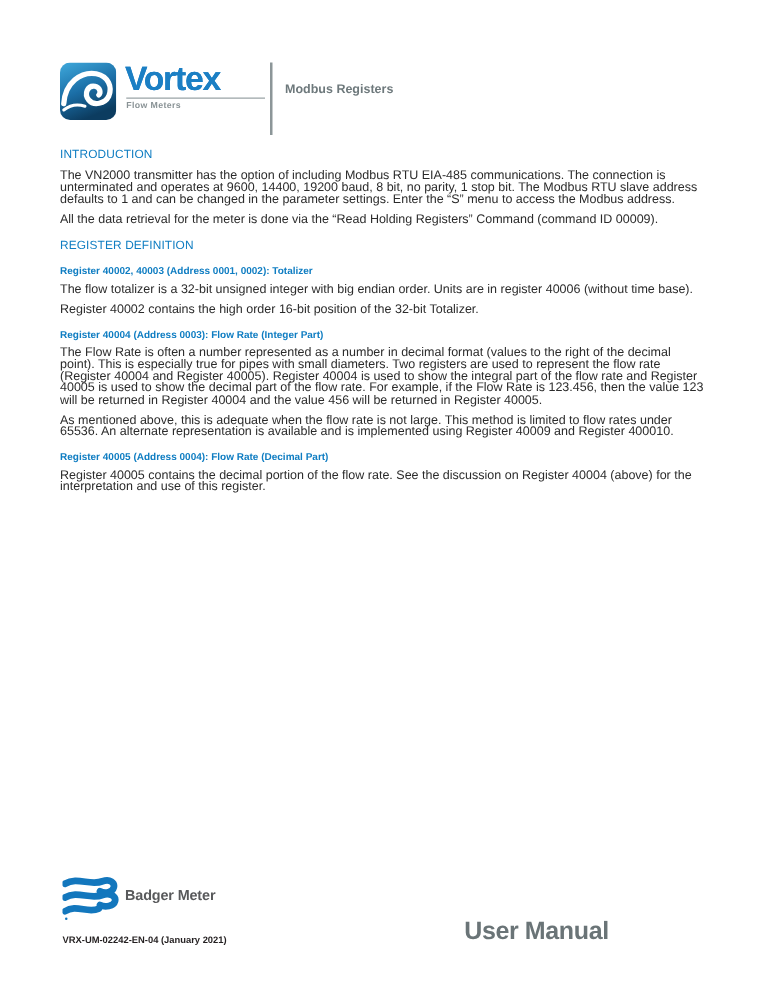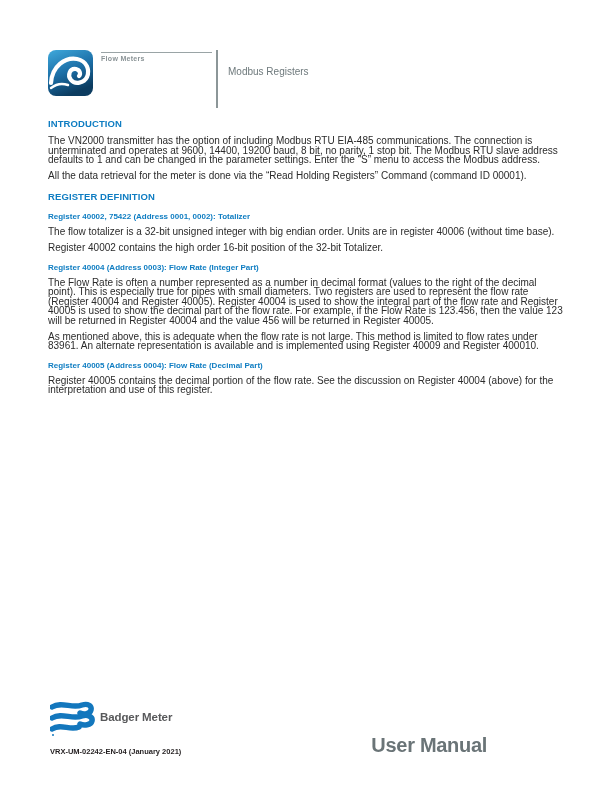--- a/index.html
+++ b/index.html
@@ -22,26 +22,26 @@
     color: #1b7fc4; line-height: 26px; display: block;
     text-shadow: 0 0 0 #1b7fc4;
   }
   .wordmark .rule { height: 1px; background: #9aa4a6; margin: 2px 0 2px 1px; }
   .wordmark .tagline { font-size: 7px; font-weight: bold; color: #8a9396; letter-spacing: 0.3px; padding-left: 1px; }
 
   .header-divider { position: absolute; left: 168px; top: 0; width: 2px; height: 58px; background: #8c9698; }
 
   .doc-titles { position: absolute; left: 180px; top: 2px; }
   .doc-title { font-size: 15px; font-weight: bold; color: #5d686b; letter-spacing: -0.2px; }
-  .doc-subtitle { font-size: 10px; font-weight: normal; color: #6e797c; margin-top: 14px; }
+  .doc-subtitle { font-size: 10px; font-weight: bold; color: #6e797c; margin-top: 14px; }
 
   
   .main { position: absolute; top: 118px; left: 48px; width: 517px; }
   .h1 {
-    color: #0f7dc2; font-size: 9.5px; font-weight: bold;
+    color: #0f7dc2; font-size: 9.5px; font-weight: normal;
     margin: 11px 0 7px 0; letter-spacing: 0.1px;
   }
   .h1:first-child { margin-top: 0; }
   .h2 { color: #0f7dc2; font-size: 8px; font-weight: bold; margin: 10px 0 6px 0; }
   .para { font-size: 10px; line-height: 9.6px; margin: 0 0 6px 0; color: #2b2b2b; }
 
   
   .footer { position: absolute; left: 0; top: 698px; width: 524px; height: 94px; }
   .badger-logo { position: absolute; left: 50px; top: 2px; width: 46px; height: 36px; }
   .badger-brand {
@@ -70,47 +70,48 @@
             <stop offset="0" stop-color="#3fa9dc"></stop>
             <stop offset="0.55" stop-color="#1b6ea6"></stop>
             <stop offset="1" stop-color="#0c3c60"></stop>
           </linearGradient>
         </defs>
         <rect x="0" y="0" width="45" height="46" rx="8" fill="url(#lg)"></rect>
         <path d="M3 33 C4 16 17 7 29 9 C39 11 42 20 39 27 C36 33 27 35 23 30 C19 25 22 18 28 19 C32 20 33 24 31 26" fill="none" stroke="#ffffff" stroke-width="4.2" stroke-linecap="round"></path>
         <path d="M3 38 C8 34 14 33 20 35" fill="none" stroke="#ffffff" stroke-width="2.4" stroke-linecap="round"></path>
       </svg>
       <div class="wordmark">
+        <span class="brand">Vortex</span>
         <div class="rule"></div>
         <div class="tagline">Flow Meters</div>
       </div>
     </div>
 
     <div class="header-divider"></div>
 
     <div class="doc-titles">
       <div class="doc-subtitle">Modbus Registers</div>
     </div>
   </div>
 
   <div class="main">
 
     <div class="h1">INTRODUCTION</div>
     <p class="para">The VN2000 transmitter has the option of including Modbus RTU EIA-485 communications. The connection is unterminated and operates at 9600, 14400, 19200 baud, 8 bit, no parity, 1 stop bit. The Modbus RTU slave address defaults to 1 and can be changed in the parameter settings. Enter the “S” menu to access the Modbus address.</p>
-    <p class="para">All the data retrieval for the meter is done via the “Read Holding Registers” Command (command ID 00001).</p>
+    <p class="para">All the data retrieval for the meter is done via the “Read Holding Registers” Command (command ID 00009).</p>
 
     <div class="h1">REGISTER DEFINITION</div>
 
-    <div class="h2">Register 40002, 75422 (Address 0001, 0002): Totalizer</div>
+    <div class="h2">Register 40002, 40003 (Address 0001, 0002): Totalizer</div>
     <p class="para">The flow totalizer is a 32-bit unsigned integer with big endian order. Units are in register 40006 (without time base).</p>
     <p class="para">Register 40002 contains the high order 16-bit position of the 32-bit Totalizer.</p>
 
     <div class="h2">Register 40004 (Address 0003): Flow Rate (Integer Part)</div>
     <p class="para">The Flow Rate is often a number represented as a number in decimal format (values to the right of the decimal point). This is especially true for pipes with small diameters. Two registers are used to represent the flow rate (Register 40004 and Register 40005). Register 40004 is used to show the integral part of the flow rate and Register 40005 is used to show the decimal part of the flow rate. For example, if the Flow Rate is 123.456, then the value 123 will be returned in Register 40004 and the value 456 will be returned in Register 40005.</p>
-    <p class="para">As mentioned above, this is adequate when the flow rate is not large. This method is limited to flow rates under 83961. An alternate representation is available and is implemented using Register 40009 and Register 400010.</p>
+    <p class="para">As mentioned above, this is adequate when the flow rate is not large. This method is limited to flow rates under 65536. An alternate representation is available and is implemented using Register 40009 and Register 400010.</p>
 
     <div class="h2">Register 40005 (Address 0004): Flow Rate (Decimal Part)</div>
     <p class="para">Register 40005 contains the decimal portion of the flow rate. See the discussion on Register 40004 (above) for the interpretation and use of this register.</p>
 
   </div>
 
   <div class="footer">
     <svg class="badger-logo" viewBox="0 0 46 36">
       <path d="M2 7 C12 1 22 9 32 5 C38 3 42 6 41 10 C40 14 34 15 30 13" fill="none" stroke="#1377bd" stroke-width="5.4" stroke-linecap="round"></path>
       <path d="M2 18 C12 12 22 20 32 16 C38 14 43 17 42 21 C41 25 34 26 30 24" fill="none" stroke="#1377bd" stroke-width="5.4" stroke-linecap="round"></path>

